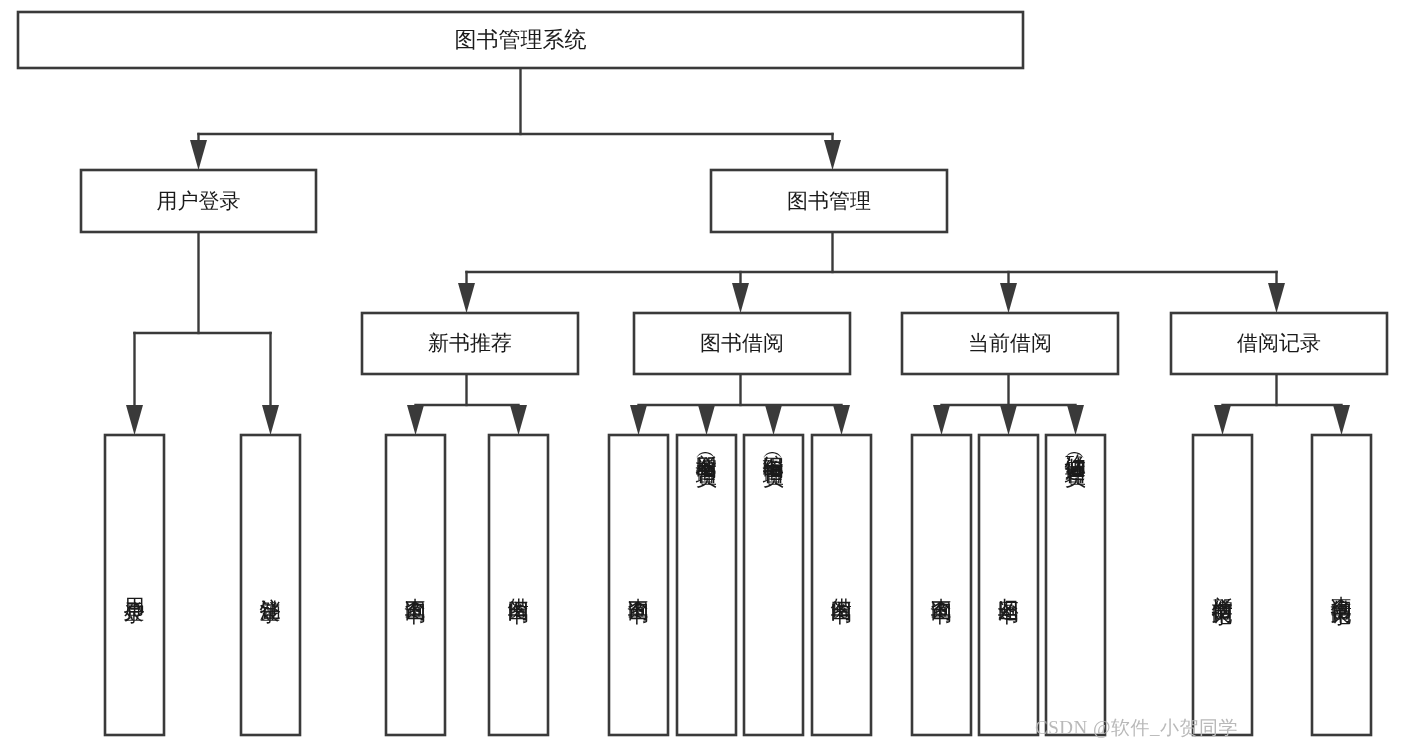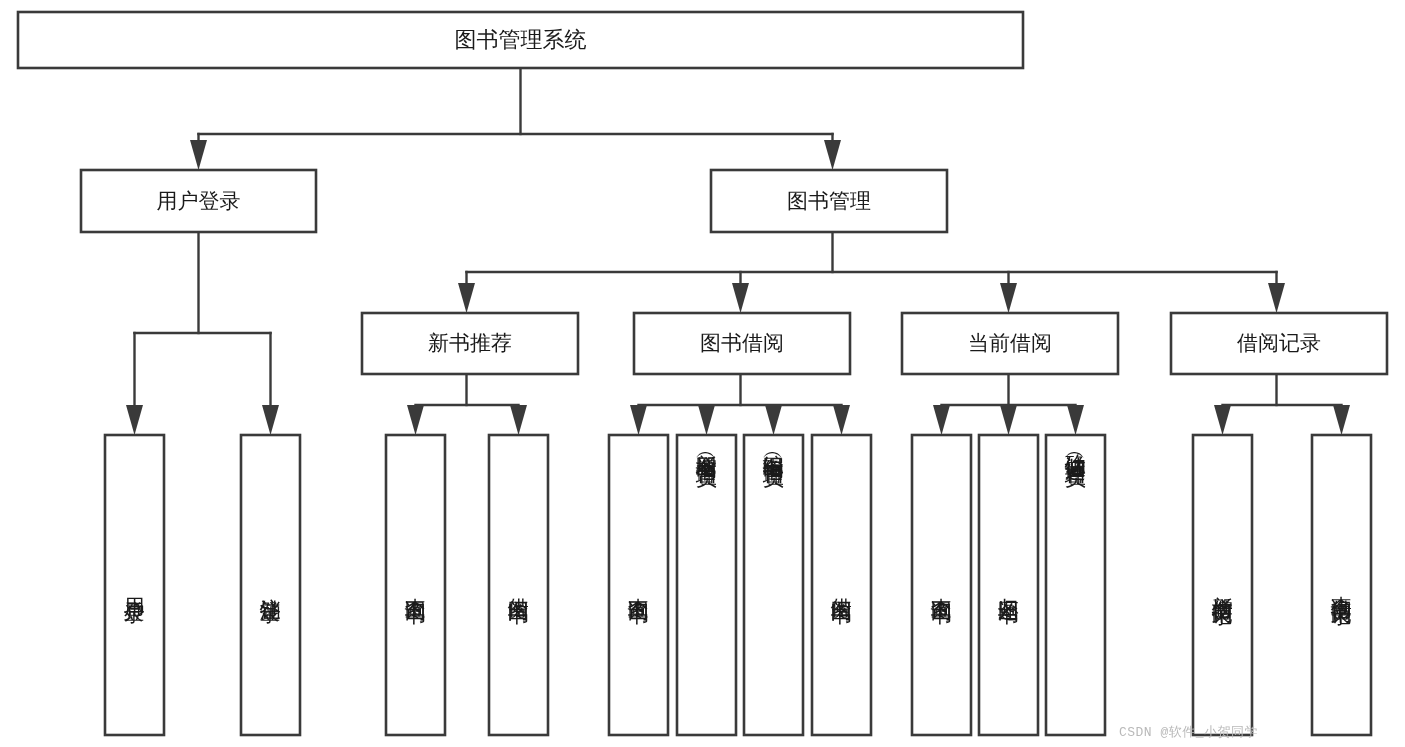--- a/index.html
+++ b/index.html
@@ -66,24 +66,24 @@
     text-orientation: upright;
     font-family: "Liberation Sans", "DejaVu Sans", sans-serif;
     font-size: 21px;
     line-height: 1.12;
     letter-spacing: 2px;
     color: #1a1a1a;
     white-space: nowrap;
   }
   .watermark {
     position: absolute;
-    right: 8px;
+    right: 28px;
     bottom: 6px;
-    font-family: Liberation Mono, monospace;
-    font-size: 13px;
+    font-family: Liberation Serif, serif;
+    font-size: 19px;
     color: #b9b9b9;
     letter-spacing: 0.5px;
     white-space: nowrap;
   }
 </style>
 </head>
 <body>
 
 <div id="diagram-root">
 

